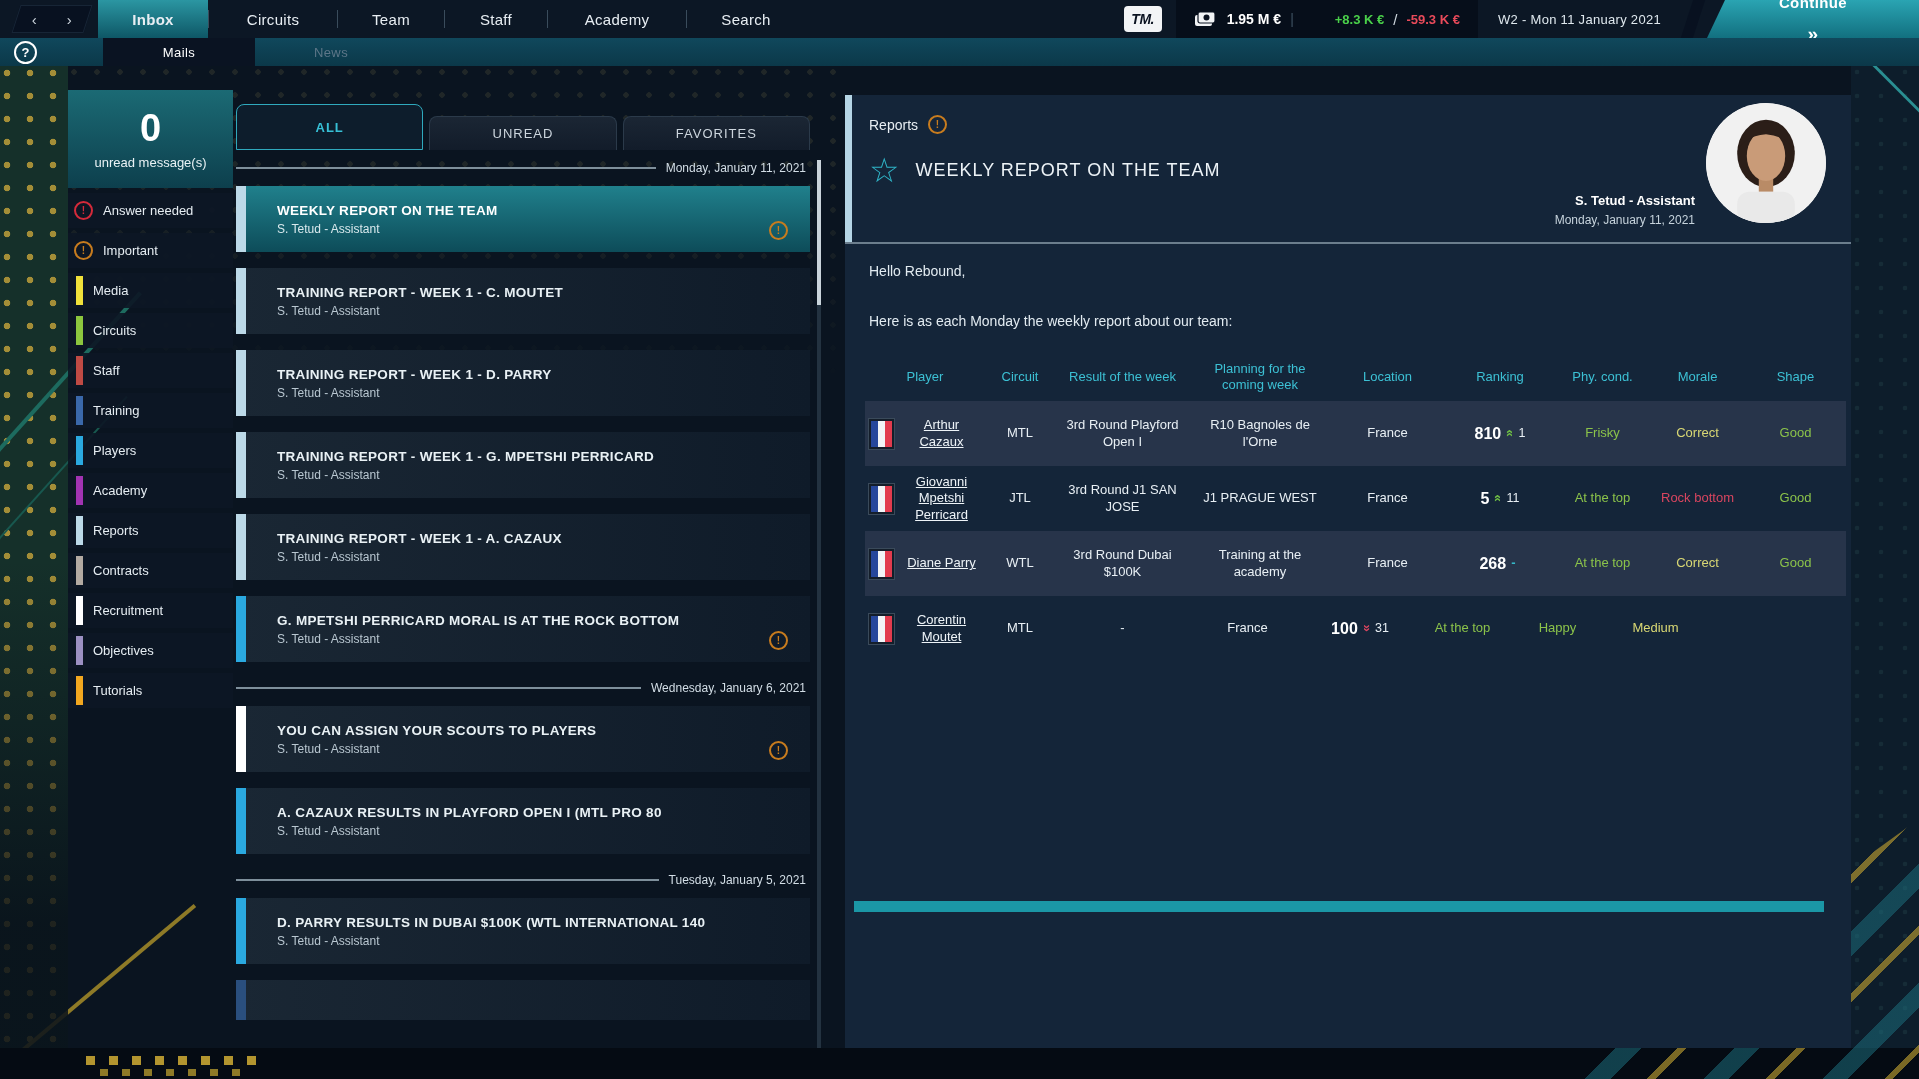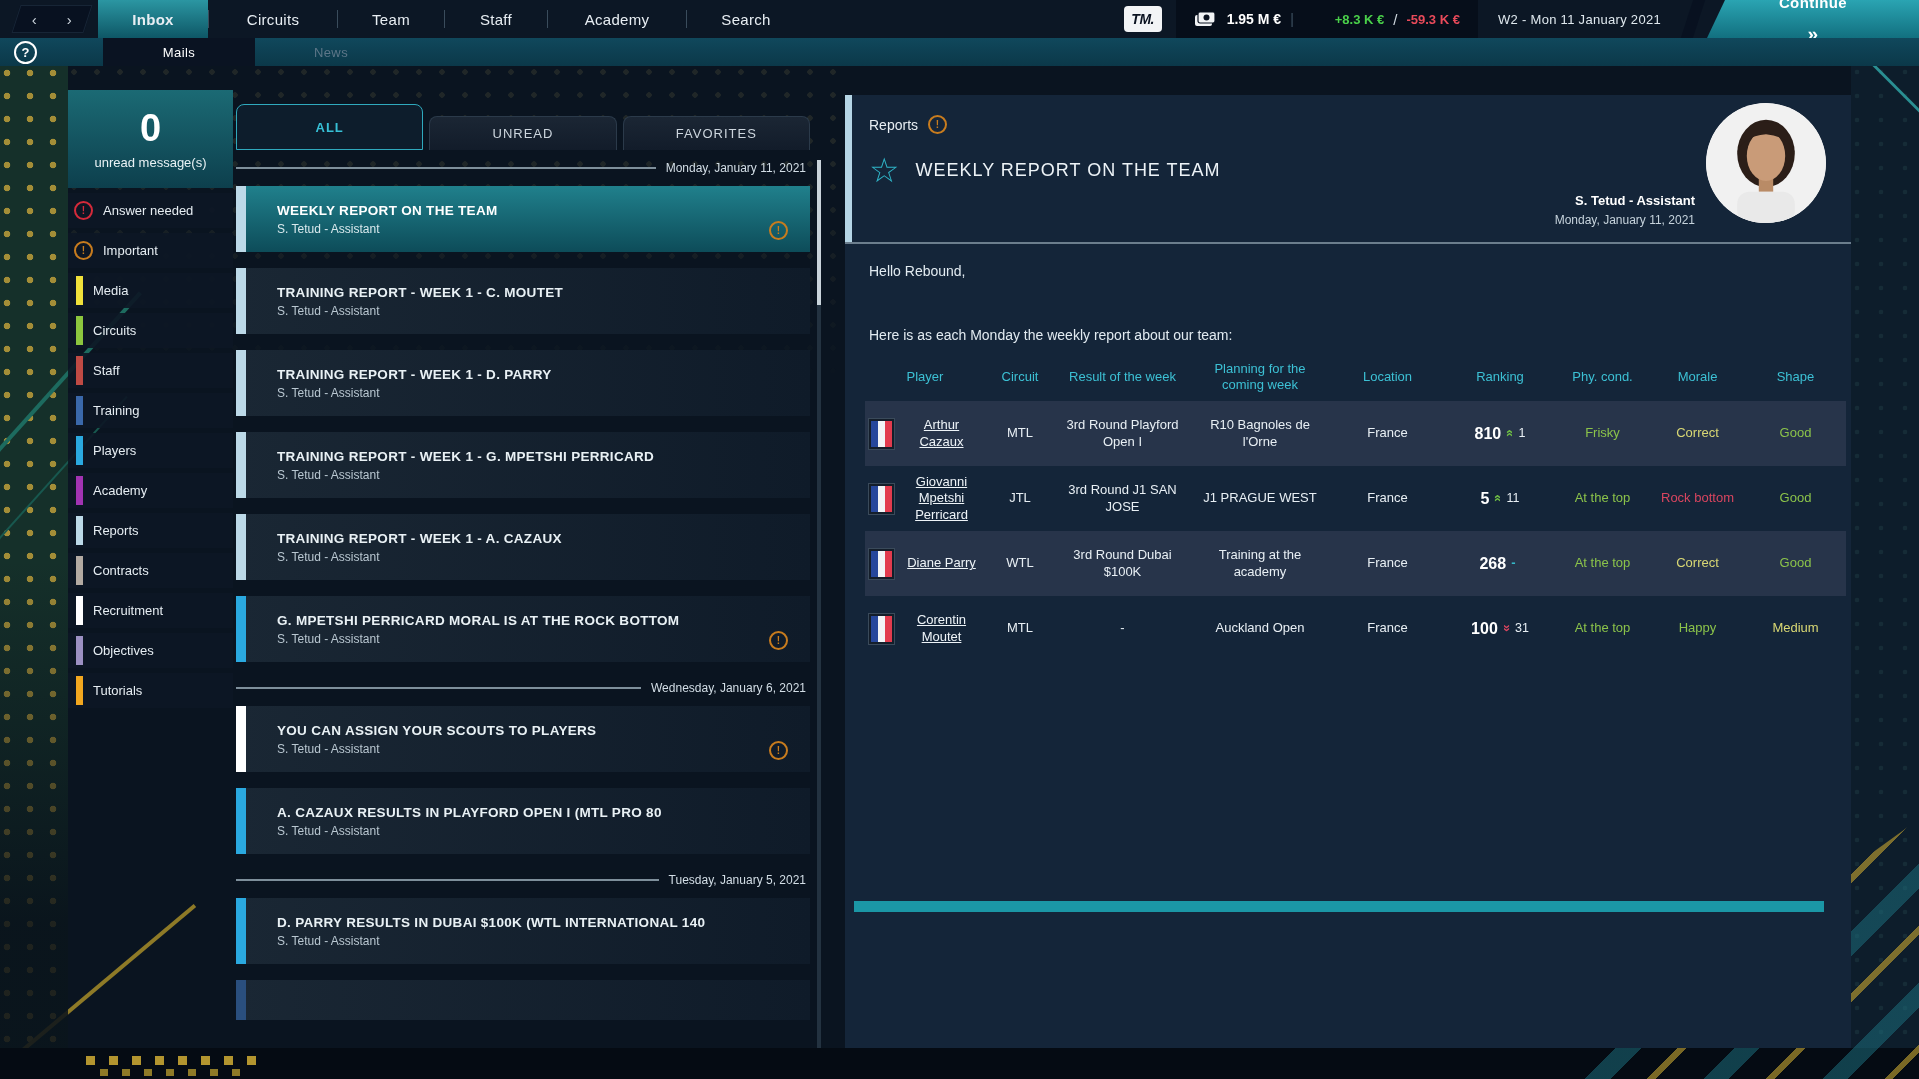--- a/index.html
+++ b/index.html
@@ -116,21 +116,21 @@
   .report-title-row{position:absolute;top:58px;left:24px;display:flex;align-items:center;gap:16px;}
   .star-icon{font-size:34px;color:#2fb3c6;line-height:1;cursor:pointer;}
   .report-title{font-size:18px;letter-spacing:1px;color:#edf3f7;}
   .avatar{position:absolute;top:8px;right:25px;width:120px;height:120px;border-radius:50%;overflow:hidden;
     background:#f2f2f2;cursor:pointer;}
   .sender-block{position:absolute;top:96px;right:156px;text-align:right;line-height:1.55;}
   .sender-name{font-size:13px;font-weight:bold;color:#fff;}
   .sender-date{font-size:12px;color:#c6d3dc;}
   .header-divider{position:absolute;top:147px;left:0;width:1006px;height:2px;background:#6c7e8d;}
   .greeting{position:absolute;top:168px;left:24px;font-size:14px;color:#e2ebf1;}
-  .intro{position:absolute;top:232px;left:24px;font-size:14px;color:#e2ebf1;}
+  .intro{position:absolute;top:218px;left:24px;font-size:14px;color:#e2ebf1;}
   .rtable{position:absolute;top:258px;left:20px;width:981px;}
   .thead{display:flex;height:48px;align-items:center;}
   .thead .cell{color:#3cc0d4;font-size:13px;}
   .trow{display:flex;height:65px;align-items:center;}
   .trow.alt{background:#27344a;}
   .cell{display:flex;align-items:center;justify-content:center;text-align:center;font-size:13px;
     color:#e8eff4;padding:0 4px;box-sizing:border-box;height:100%;line-height:1.25;}
   .c0{width:120px;justify-content:space-between;gap:8px;padding-left:4px;}
   .c1{width:70px;}.c2{width:135px;}.c3{width:140px;}.c4{width:115px;}
   .c5{width:110px;gap:5px;}.c6{width:95px;}.c7{width:95px;}.c8{width:101px;}
@@ -467,21 +467,20 @@
         <div class="cell c8" style="color: rgb(139, 195, 74);">Good</div>
       </div>
 
       <div class="trow">
         <div class="cell c0">
           <span class="flag"></span>
           <span class="player-name">Corentin Moutet</span>
         </div>
         <div class="cell c1">MTL</div>
         <div class="cell c2">-</div>
-        <div class="cell c3">Auckland Open</div>
         <div class="cell c4">France</div>
         <div class="cell c5">
           <span class="rank-val">100</span>
           <span class="trend" data-dir="down" style="color: rgb(217, 69, 95);">»</span>
           <span class="rank-change">31</span>
         </div>
         <div class="cell c6" style="color: rgb(139, 195, 74);">At the top</div>
         <div class="cell c7" style="color: rgb(139, 195, 74);">Happy</div>
         <div class="cell c8" style="color: rgb(217, 216, 116);">Medium</div>
       </div>

